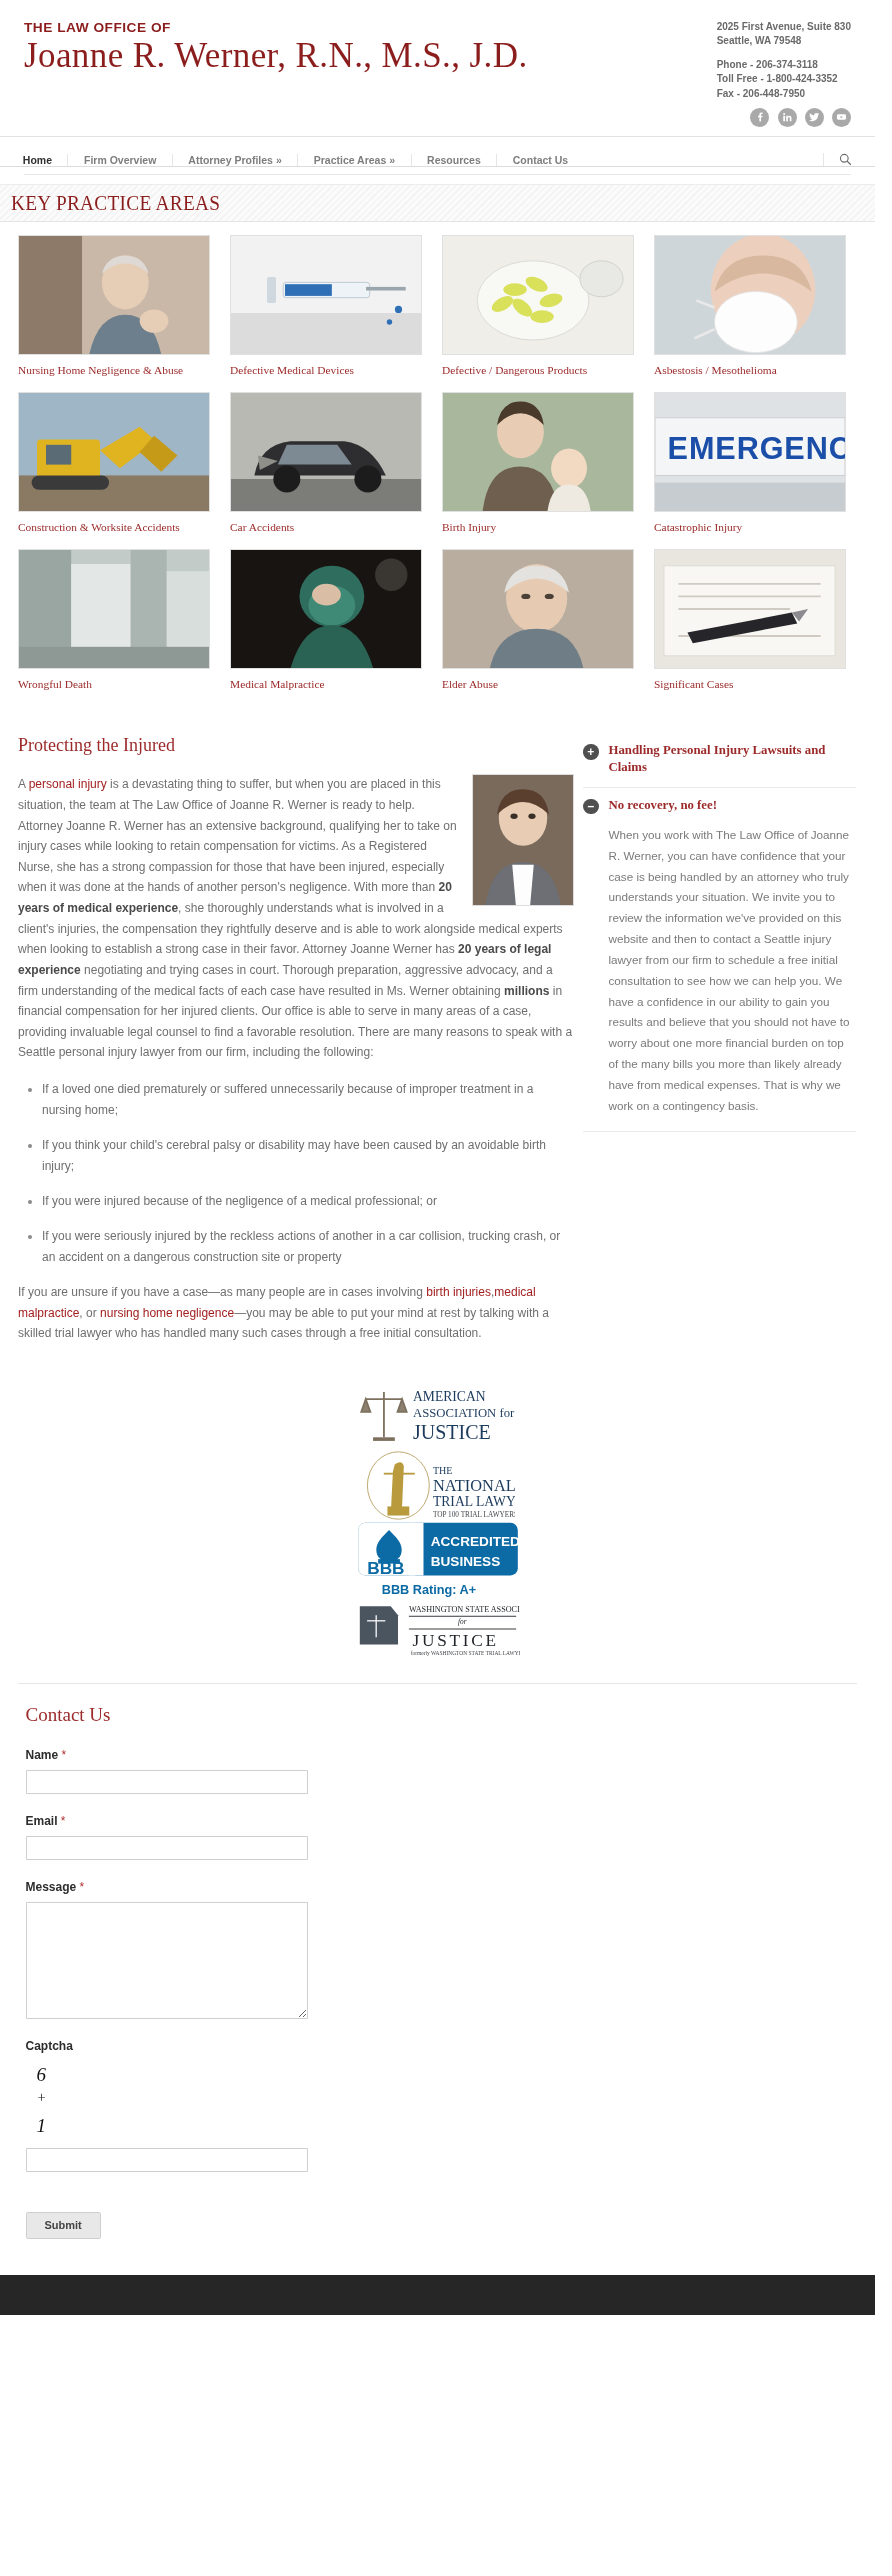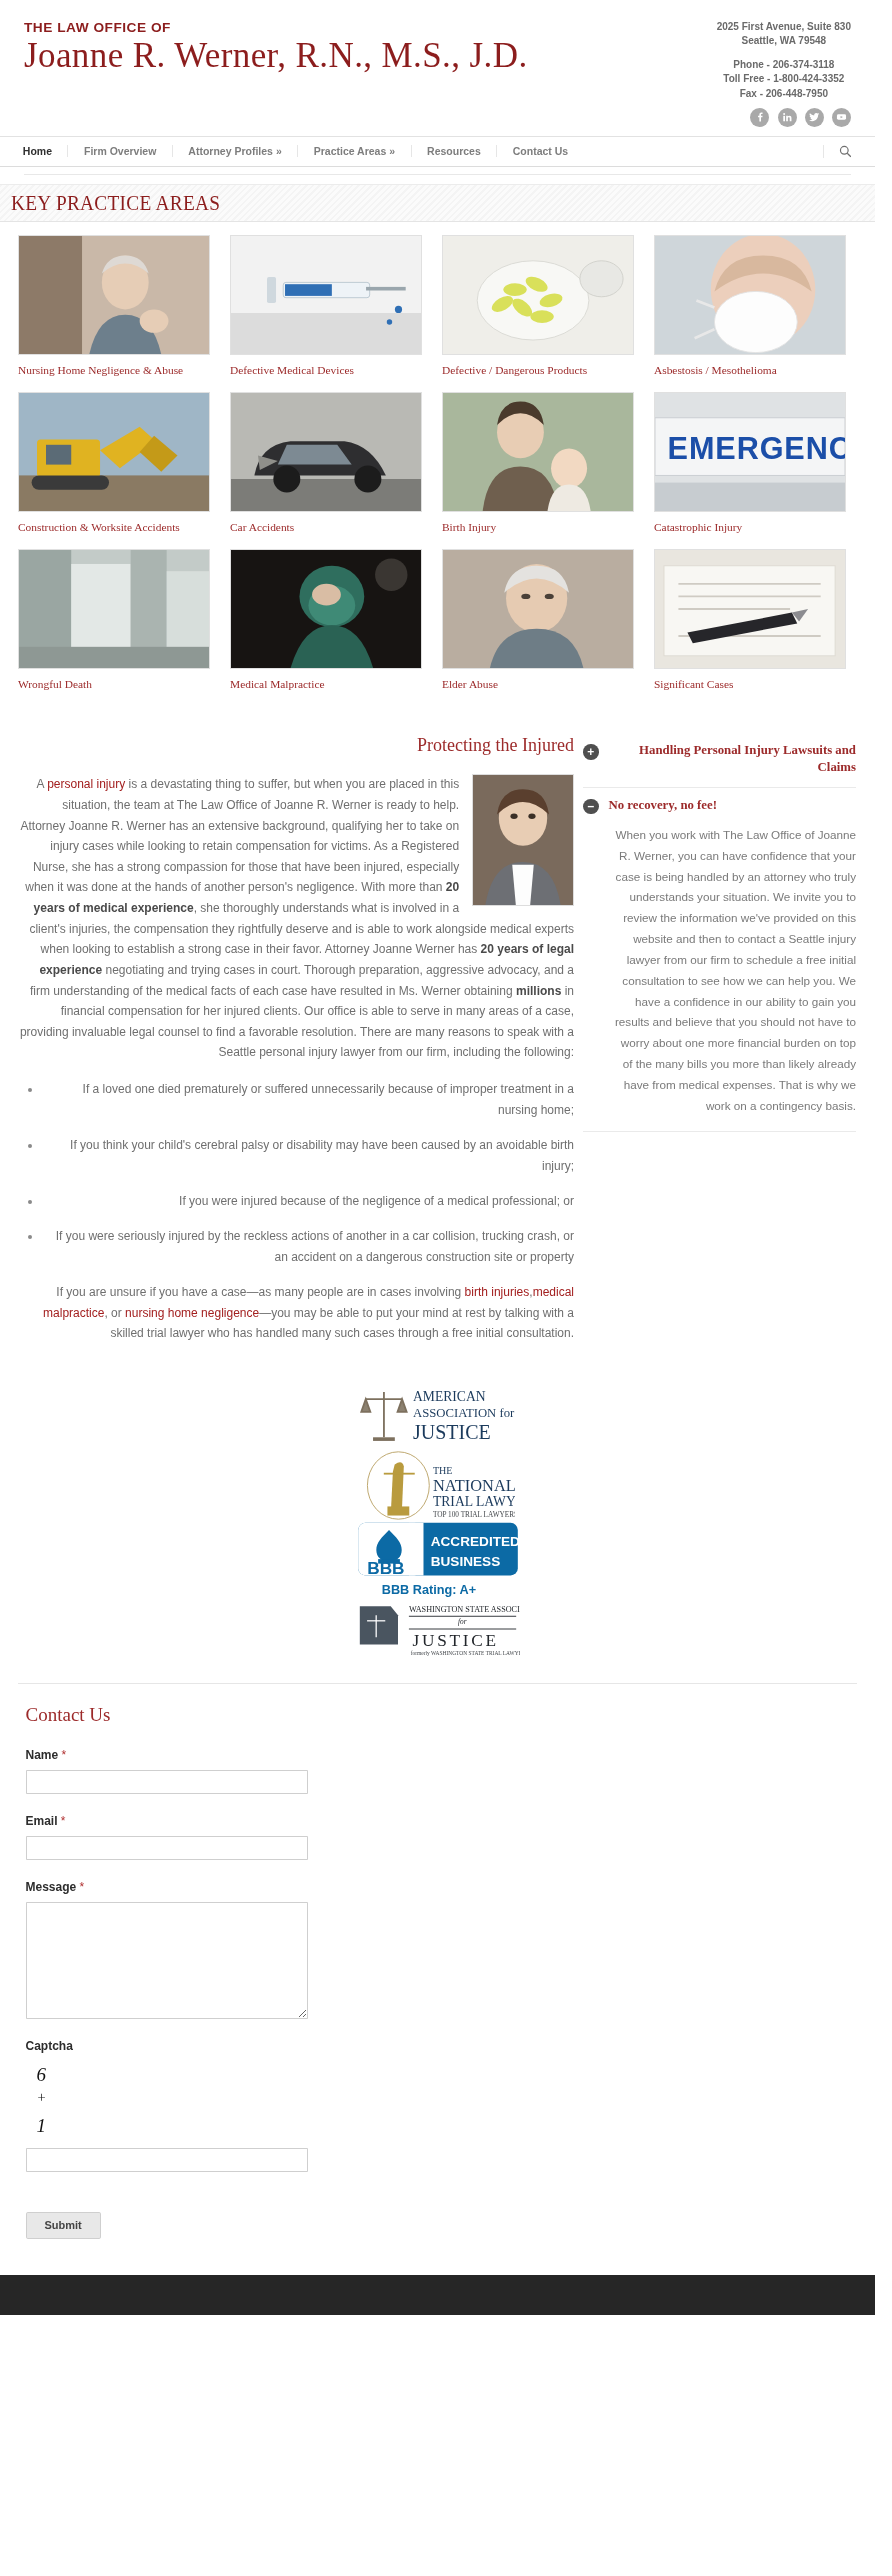--- a/index.html
+++ b/index.html
@@ -18,36 +18,36 @@
   .logo-block { padding-top:3.6px; }
   .logo-small {
     font-family:"Liberation Sans", sans-serif;
     font-weight:700; font-size:13.7px; letter-spacing:0.5px;
     color:#8c1d1d; margin-bottom:2.7px;
   }
   .logo-name {
     font-family:"Liberation Serif", serif;
     font-size:35px; color:#8c1d1d; line-height:1.05; letter-spacing:0.4px;
   }
-  .header-right { text-align:center; padding-top:3.6px; }
+  .header-right { text-align:left; padding-top:3.6px; }
   .addr { font-size:10px; font-weight:700; color:#6a6a6a; line-height:1.45; }
   .phones { font-size:10px; font-weight:700; color:#6a6a6a; line-height:1.45; margin-top:9px; }
   .social { margin-top:6.4px; display:flex; gap:8.2px; justify-content:flex-end; }
   .soc {
     width:19px; height:19px; border-radius:50%; background:#a9a9a9;
     color:#fff; display:flex; align-items:center; justify-content:center;
     font-size:11px; font-weight:700; font-family:"Liberation Serif", serif;
     cursor:pointer;
   }
   .soc svg { display:block; }
 
   
   .nav {
     border-top:0.9px solid #e2e2e2; border-bottom:0.9px solid #dcdcdc;
-    display:flex; align-items:center; height:31px; padding:0 16.4px 0 7.3px;
+    display:flex; align-items:flex-end; height:31px; padding:0 16.4px 0 7.3px;
     background:#fff;
   }
   .nav-item {
     display:flex; align-items:center; padding:0 15.5px;
     font-size:10.5px; font-weight:700; color:#7d7d7d;
     border-right:0.9px solid #e6e6e6; cursor:pointer; white-space:nowrap;
   }
   .nav-item.active { color:#2f2f2f; }
   .nav-spacer { flex:1; }
   .nav-search {
@@ -79,21 +79,21 @@
     width:192px; height:120px; border:0.9px solid #e0e0e0; overflow:hidden;
     background:#ddd; position:relative; cursor:pointer;
   }
   .pa-thumb svg { display:block; width:100%; height:100%; }
   .pa-label {
     margin-top:8.2px; font-family:"Liberation Serif", serif;
     font-size:11.4px; color:#9c2a2a; line-height:1.25; cursor:pointer;
   }
 
   
-  .content { display:flex; padding:11px 18px 0 18px; gap:9px;text-align:right; }
+  .content { display:flex; padding:11px 18px 0 18px; gap:9px; }
   .col-main { width:556px; }
   .col-side { width:273px; padding-top:20px; }
 
   .h-protect {
     font-family:"Liberation Serif", serif; font-size:18px; color:#9c2a2a;
     margin:12.8px 0 18px 0; font-weight:400;
   }
   .body-text { font-size:12px; line-height:1.72; color:#6f6f6f; }
   .body-text b { color:#4a4a4a; font-weight:700; }
   .body-text a, .lnk { color:#a32020; text-decoration:none; cursor:pointer; }

